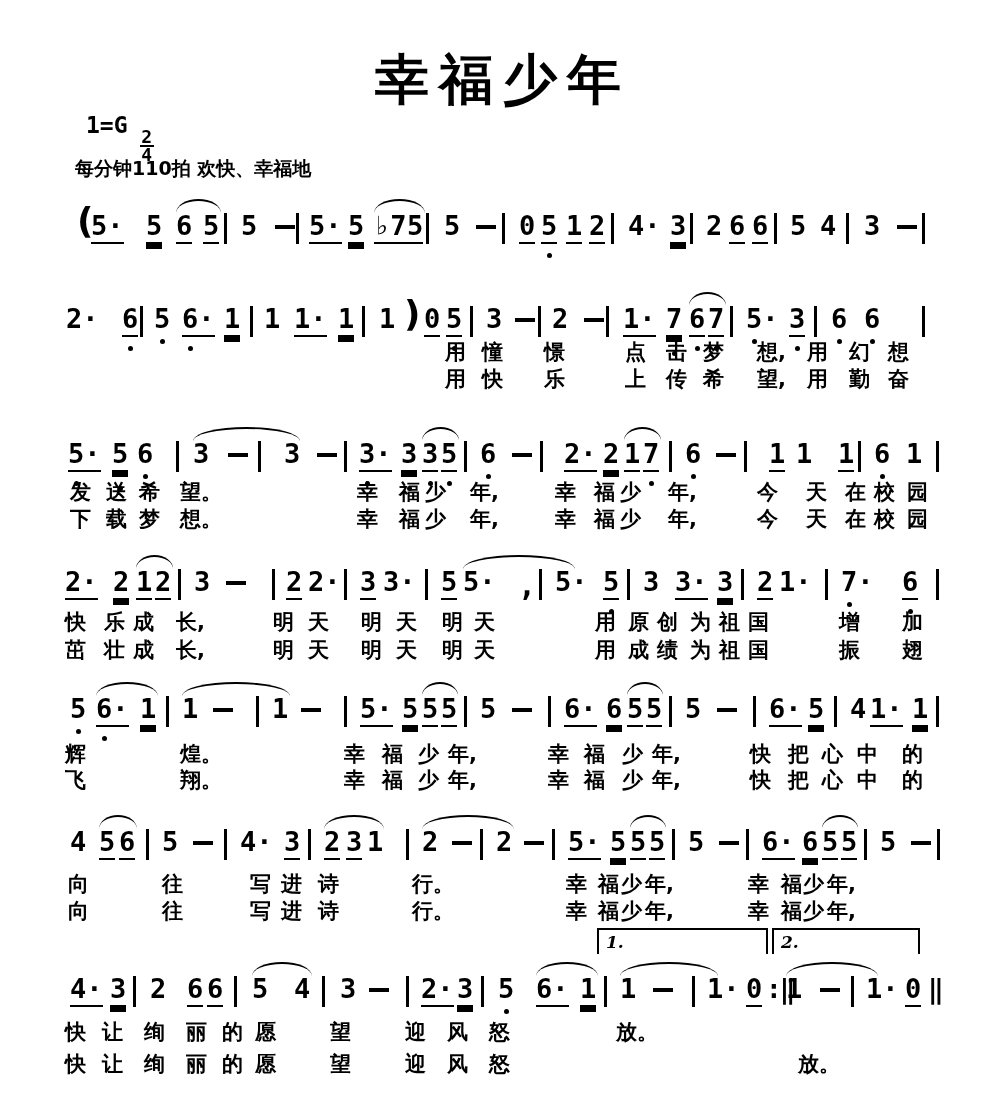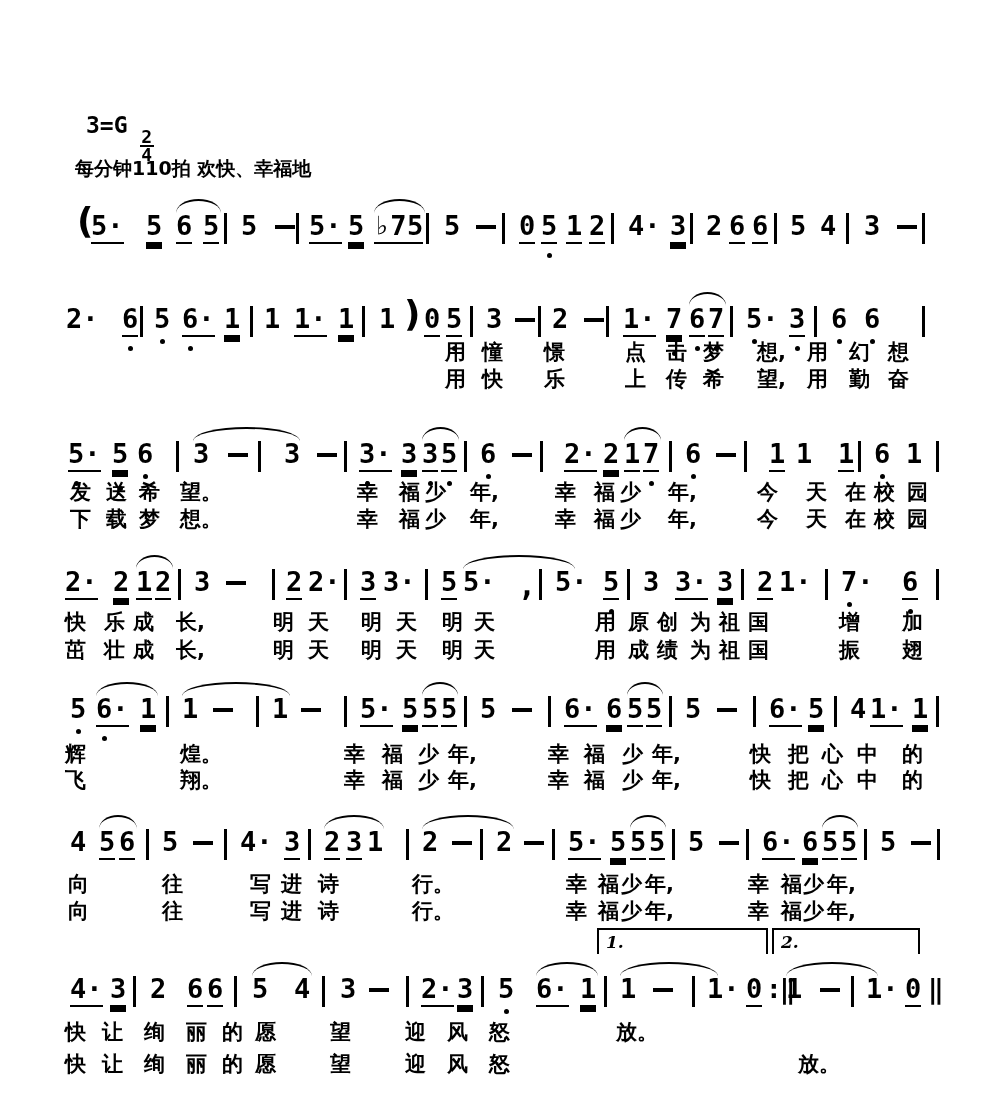--- a/index.html
+++ b/index.html
@@ -33,21 +33,22 @@
         border-radius:50% 50% 0 0 / 100% 100% 0 0;}
   .lyr{position:absolute;font:bold 21px "DejaVu Sans",sans-serif;white-space:nowrap;}
   .volta{position:absolute;height:26px;border-top:2.5px solid #000;border-left:2.5px solid #000;
          border-right:2.5px solid #000;box-sizing:border-box;}
   .volta span{display:inline-block;margin:2px 0 0 7px;font:italic bold 17px "DejaVu Serif",serif;}
 </style>
 </head>
 <body>
 
 <div id="page">
-  <div id="keysig"><span>3=G</span><span class="ts">
+  <div id="title">幸福少年</div>
+  <div id="keysig"><span>1=G</span><span class="ts">
         <span>2</span>
         <span class="ts-bar"></span>
         <span>4</span>
       </span></div>
   <div id="tempo">每分钟110拍 欢快、幸福地</div>
   <div id="score">
       <span class="tk paren" style="left: 77px; top: 212px; position: absolute;">(</span>
       <span class="tk" style="left: 91px; top: 212px; position: absolute;"><span class="g u1">5·</span></span>
       <span class="tk" style="left: 146px; top: 212px; position: absolute;"><span class="g u2">5</span></span>
       <span class="tk" style="left: 176px; top: 212px; position: absolute;"><span class="g u1">6</span></span>

